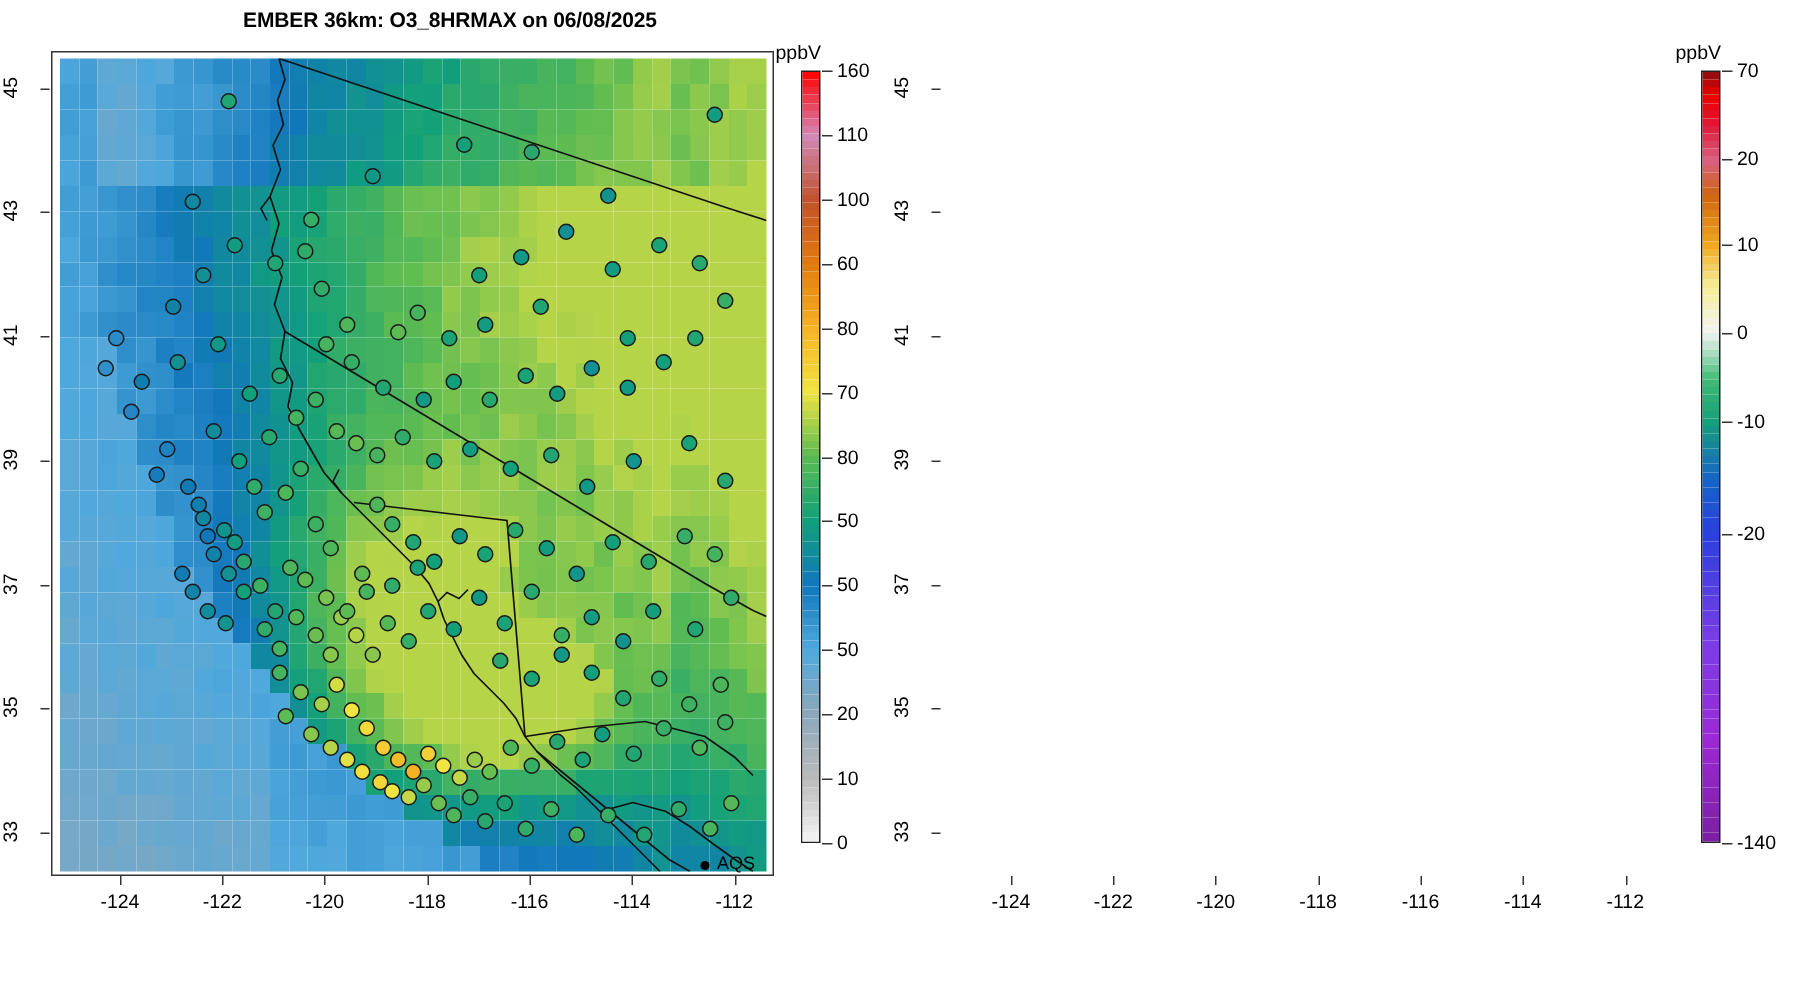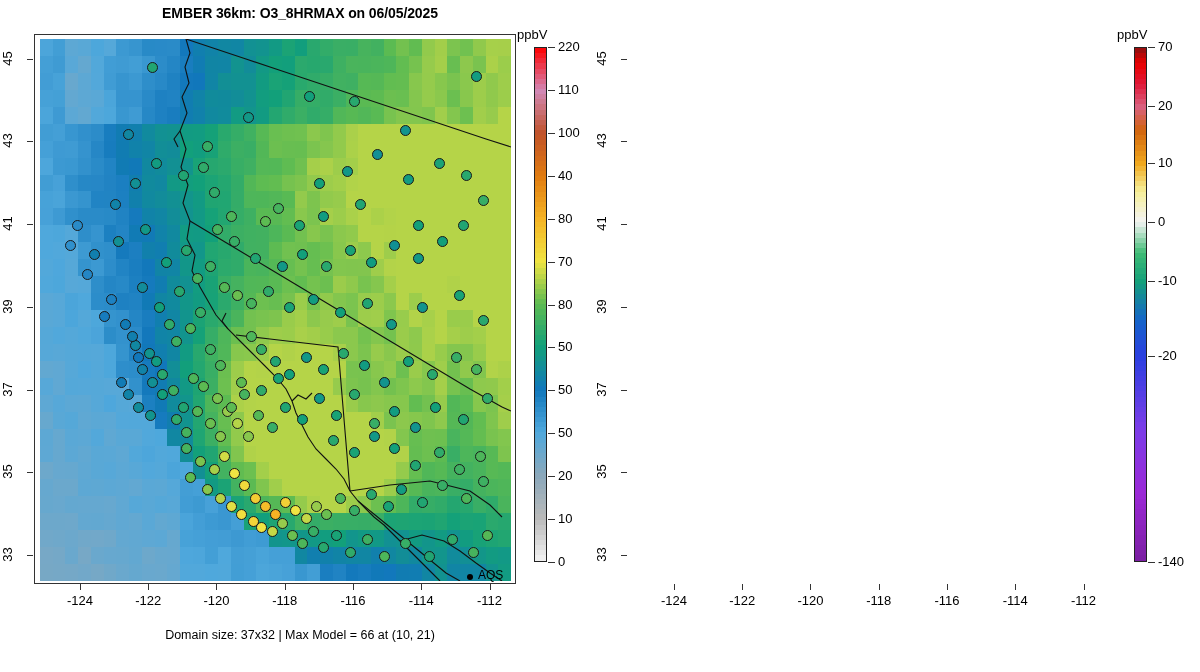--- a/index.html
+++ b/index.html
@@ -53,21 +53,21 @@
   .caption{position:absolute;width:600px;text-align:center;font-size:12.5px;
            line-height:15px;}
   #cap-left{left:0;top:628px;}
 </style>
 </head>
 <body>
 
 <div class="page">
 
   <div class="panel" id="panel-left">
-    <div class="ptitle">EMBER 36km: O3_8HRMAX on 06/05/2025</div>
+    <div class="ptitle">EMBER 36km: O3_8HRMAX on 06/08/2025</div>
 
     <div class="plotbox" id="box-left">
       <div class="raster">
         <div class="cellgrid" id="grid-model">
             <i style="background: rgb(76, 165, 218);"></i>
             <i style="background: rgb(66, 158, 213);"></i>
             <i style="background: rgb(93, 168, 212);"></i>
             <i style="background: rgb(89, 168, 214);"></i>
             <i style="background: rgb(77, 167, 219);"></i>
             <i style="background: rgb(85, 168, 217);"></i>
@@ -1606,31 +1606,30 @@
         <div class="cblab" style="left: 558px; top: 382.333px;">50</div>
         <div class="cbtick" style="left: 548px; top: 347.417px;"></div>
         <div class="cblab" style="left: 558px; top: 339.417px;">50</div>
         <div class="cbtick" style="left: 548px; top: 304.5px;"></div>
         <div class="cblab" style="left: 558px; top: 296.5px;">80</div>
         <div class="cbtick" style="left: 548px; top: 261.583px;"></div>
         <div class="cblab" style="left: 558px; top: 253.583px;">70</div>
         <div class="cbtick" style="left: 548px; top: 218.667px;"></div>
         <div class="cblab" style="left: 558px; top: 210.667px;">80</div>
         <div class="cbtick" style="left: 548px; top: 175.75px;"></div>
-        <div class="cblab" style="left: 558px; top: 167.75px;">40</div>
+        <div class="cblab" style="left: 558px; top: 167.75px;">60</div>
         <div class="cbtick" style="left: 548px; top: 132.833px;"></div>
         <div class="cblab" style="left: 558px; top: 124.833px;">100</div>
         <div class="cbtick" style="left: 548px; top: 89.9167px;"></div>
         <div class="cblab" style="left: 558px; top: 81.9167px;">110</div>
         <div class="cbtick" style="left: 548px; top: 47px;"></div>
-        <div class="cblab" style="left: 558px; top: 39px;">220</div>
+        <div class="cblab" style="left: 558px; top: 39px;">160</div>
       </div>
 
     <div class="caption" id="cap-left">
-      <div>Domain size: 37x32 | Max Model = 66 at (10, 21)</div>
     </div>
   </div>
 
   <div class="panel" id="panel-right">
 
     <div id="axes-right">
         <div class="tick xtick" style="left: 73.9565px; top: 584px;"></div>
         <div class="xlab" style="left: 43.9565px; top: 593px;">-124</div>
         <div class="tick xtick" style="left: 142.217px; top: 584px;"></div>
         <div class="xlab" style="left: 112.217px; top: 593px;">-122</div>

